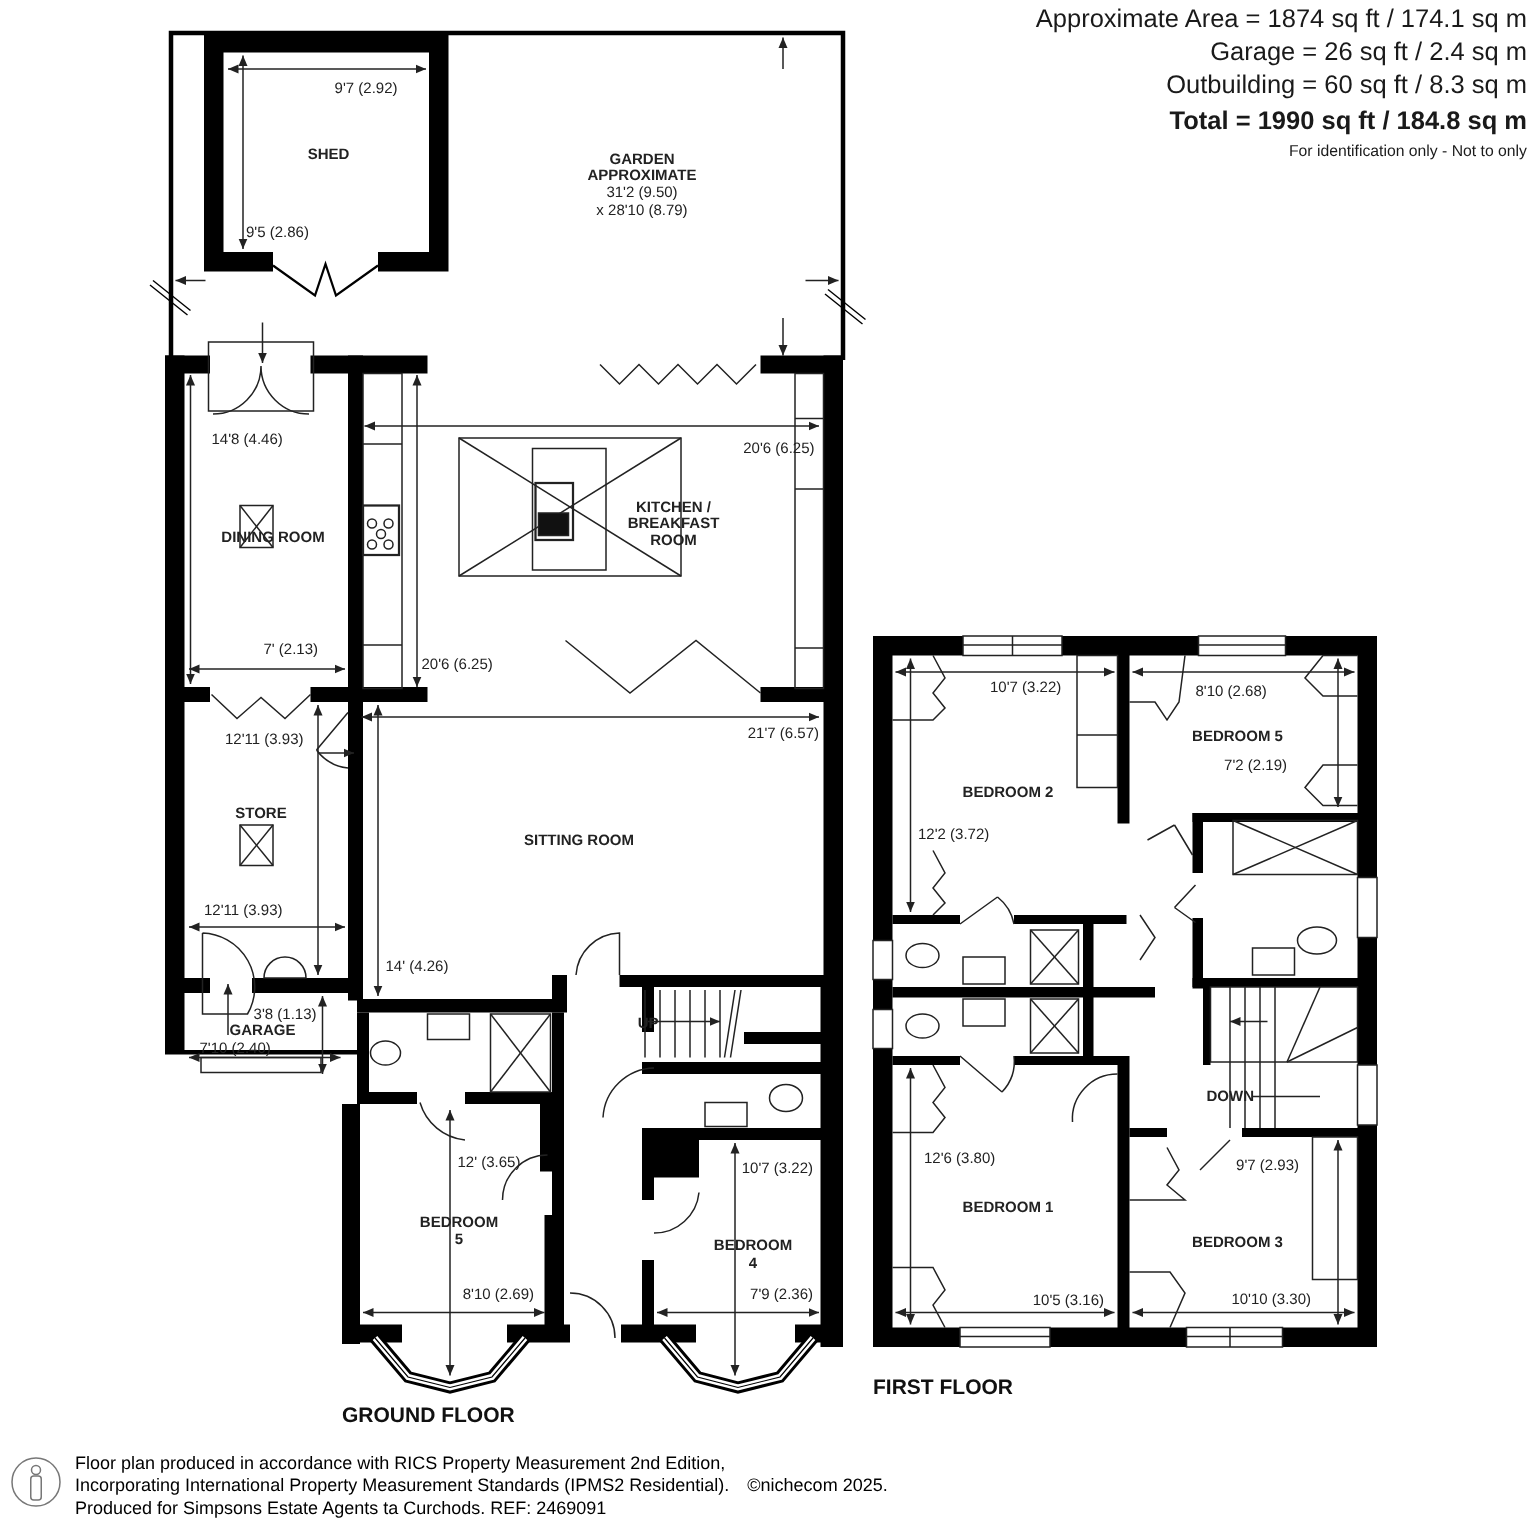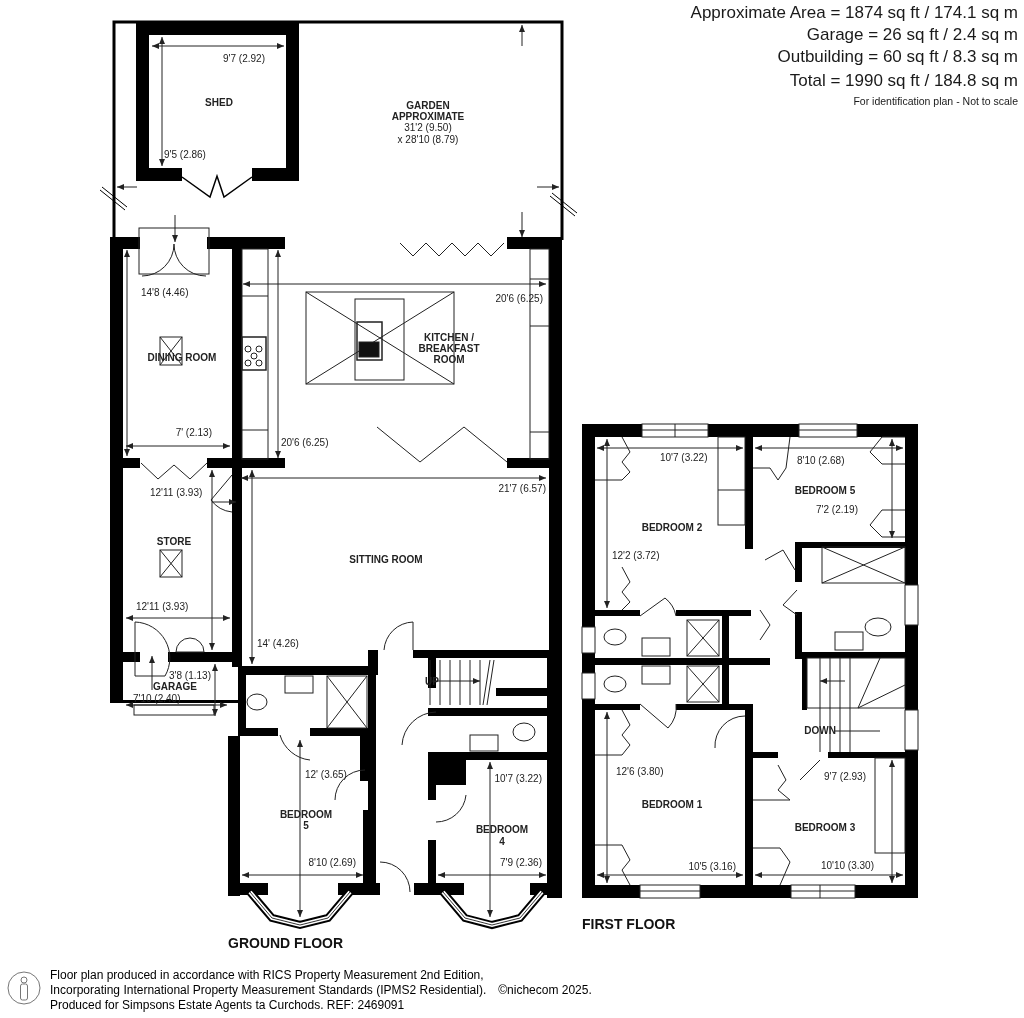--- a/index.html
+++ b/index.html
@@ -1,38 +1,38 @@
 <!DOCTYPE html>
 <html><head>
 <meta charset="utf-8">
 <style>
   html, body { margin:0; padding:0; background:#ffffff; }
   body { width:1024px; height:1018px; position:relative; overflow:hidden;
          font-family:"Liberation Sans", sans-serif; color:#1a1a1a; }
   .area-block { position:absolute; right:6px; top:2px; text-align:right; }
   .area-line { font-size:17px; line-height:22px; }
-  .area-line.total { margin-top:2px; }
+  .area-line.total { margin-top:2px;font-weight:bold; }
   .area-note { font-size:10.5px; margin-top:3px; }
   svg.plan { position:absolute; left:0; top:0; }
   .lbl { font-family:"Liberation Sans", sans-serif; font-weight:bold; font-size:10px; fill:#222; }
   .dim { font-family:"Liberation Sans", sans-serif; font-size:10px; fill:#222; }
   .floor { font-family:"Liberation Sans", sans-serif; font-weight:bold; font-size:14px; fill:#111; }
   .footer { position:absolute; left:50px; top:968px; font-size:12px; line-height:15px; color:#000000; }
   .footer .copy { margin-left:12px;margin-top:36px; }
   .person-icon { position:absolute; left:6px; top:970px; width:36px; height:36px; }
 </style>
 </head>
 <body>
 
 <div class="area-block">
   <div class="area-line">Approximate Area = 1874 sq ft / 174.1 sq m</div>
   <div class="area-line">Garage = 26 sq ft / 2.4 sq m</div>
   <div class="area-line">Outbuilding = 60 sq ft / 8.3 sq m</div>
   <div class="area-line total">Total = 1990 sq ft / 184.8 sq m</div>
-  <div class="area-note">For identification plan - Not to scale</div>
+  <div class="area-note">For identification only - Not to only</div>
 </div>
 
 <svg class="plan" width="1024" height="1018" viewBox="0 0 1024 1018">
   <defs>
     <marker id="ah" markerWidth="8" markerHeight="8" refX="7" refY="4" orient="auto-start-reverse" markerUnits="userSpaceOnUse">
       <path d="M0,1 L7,4 L0,7 Z" fill="#222"></path>
     </marker>
   </defs>
 
   <g>

